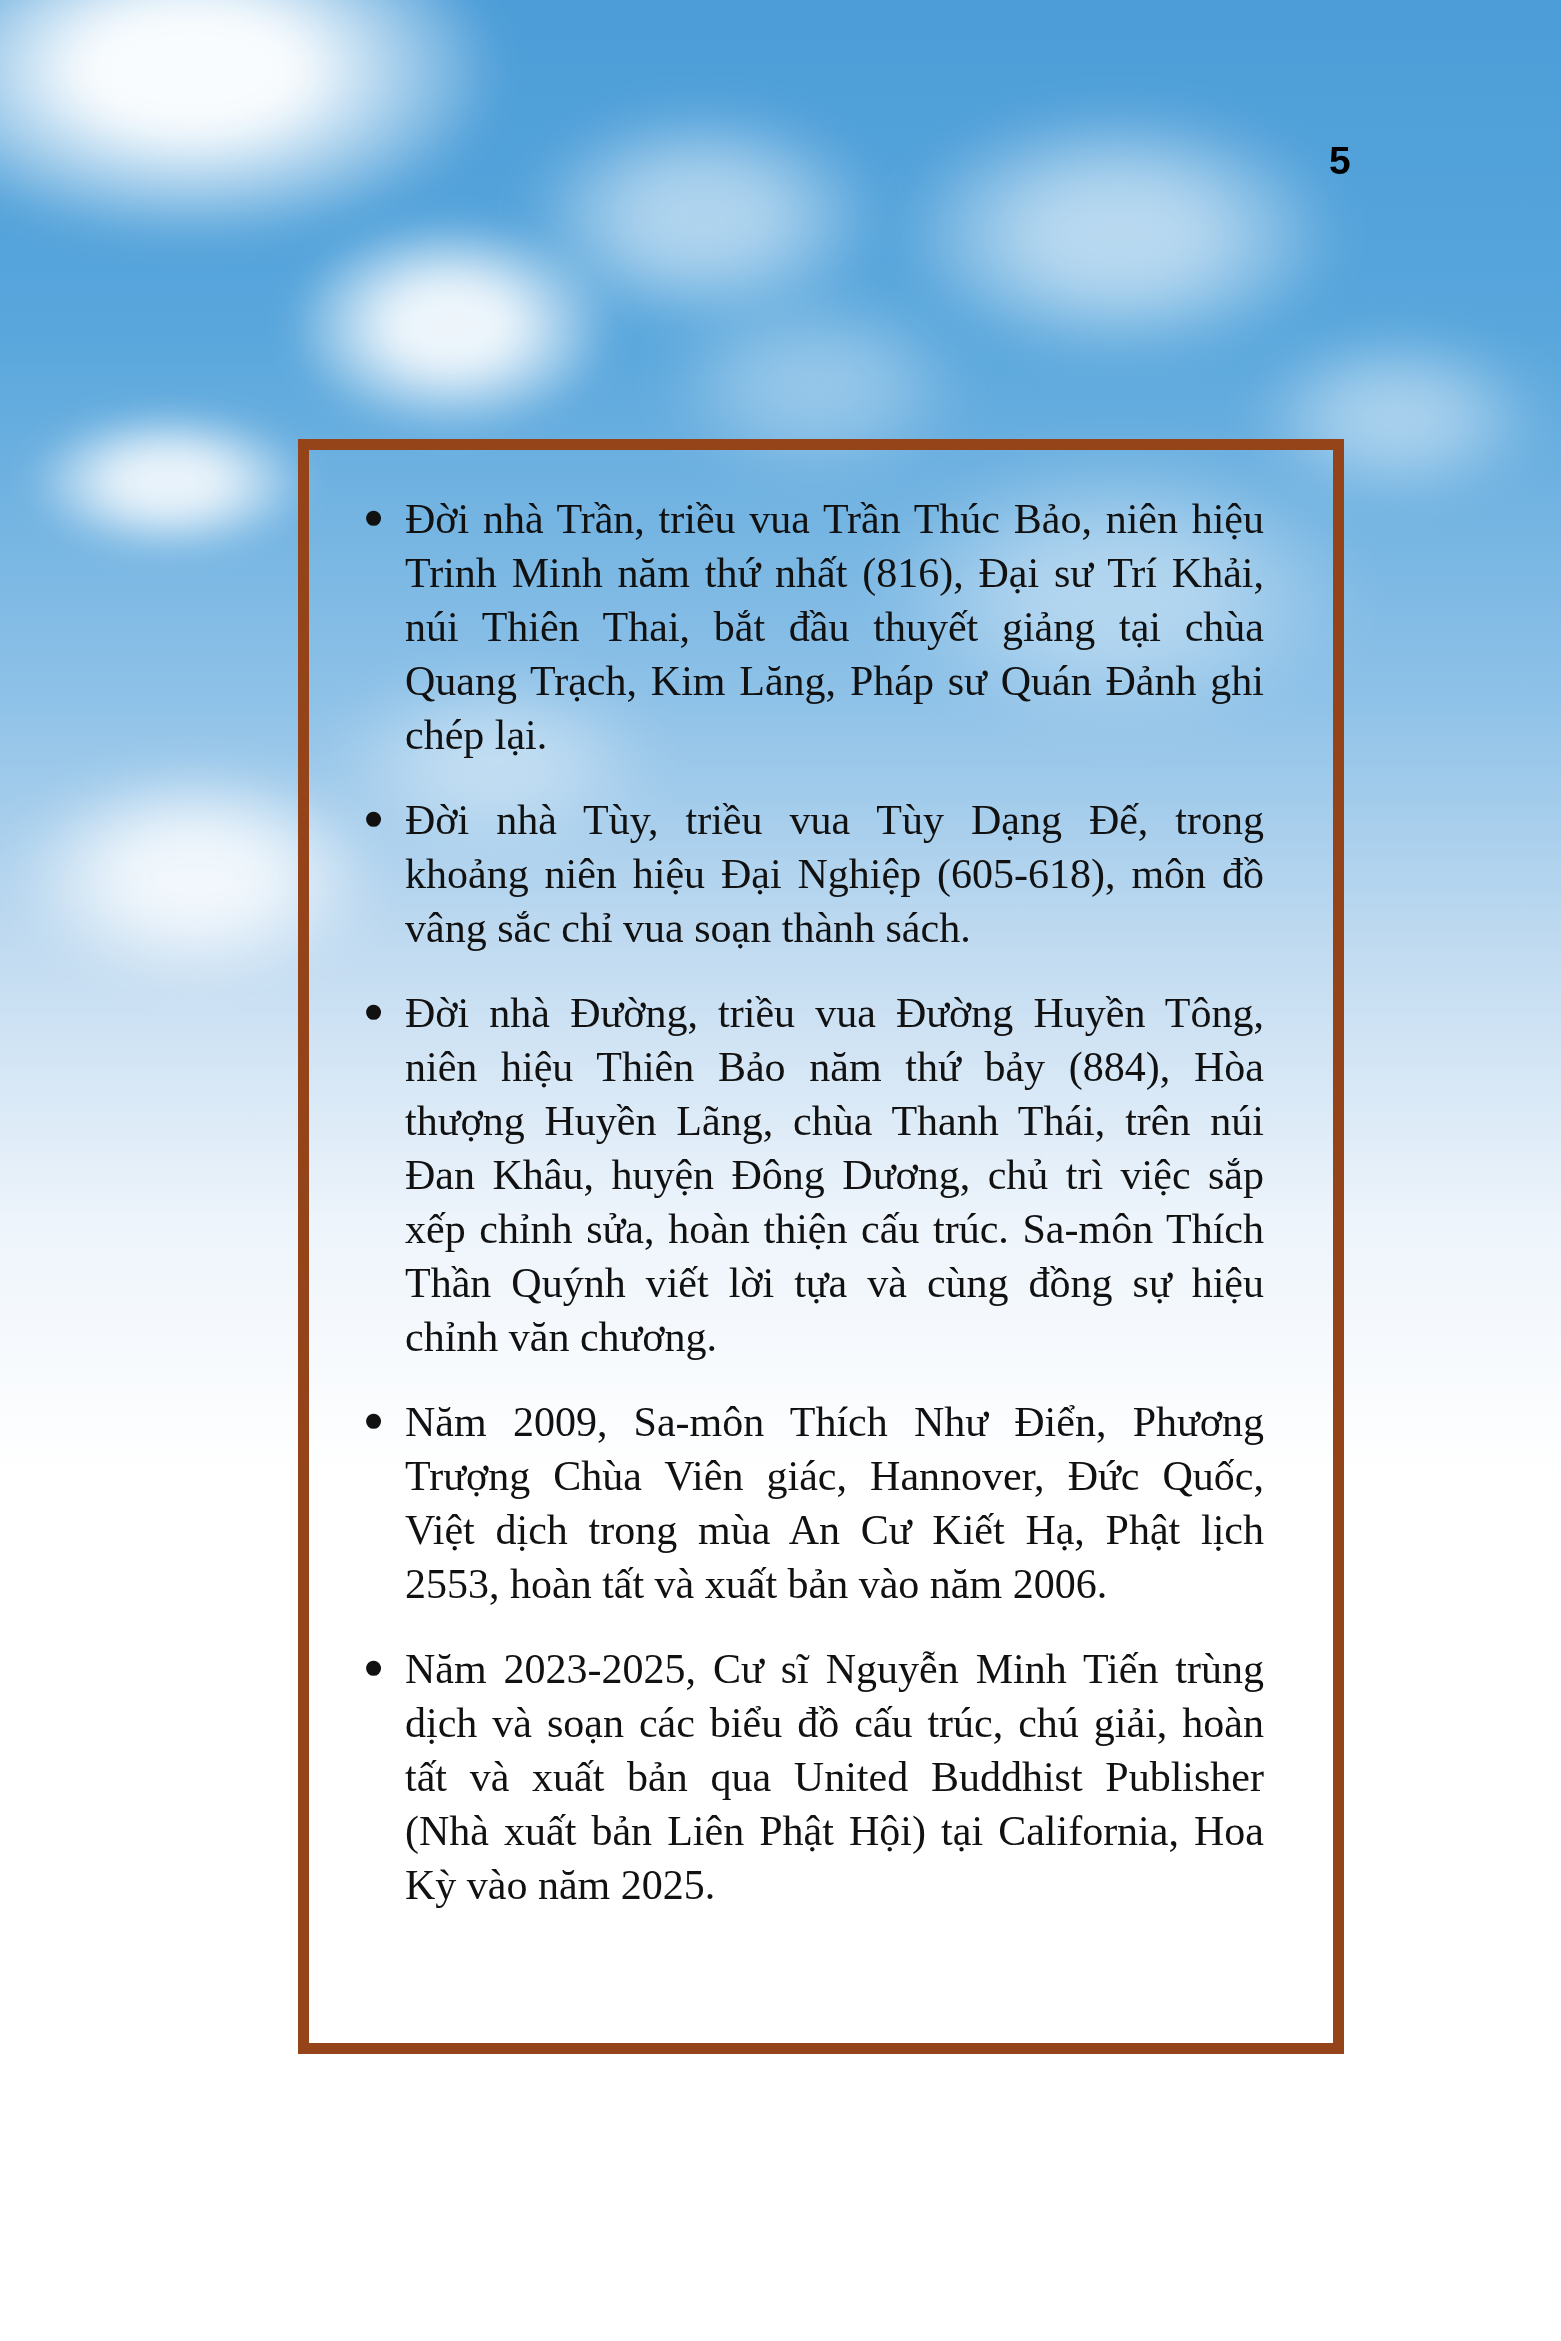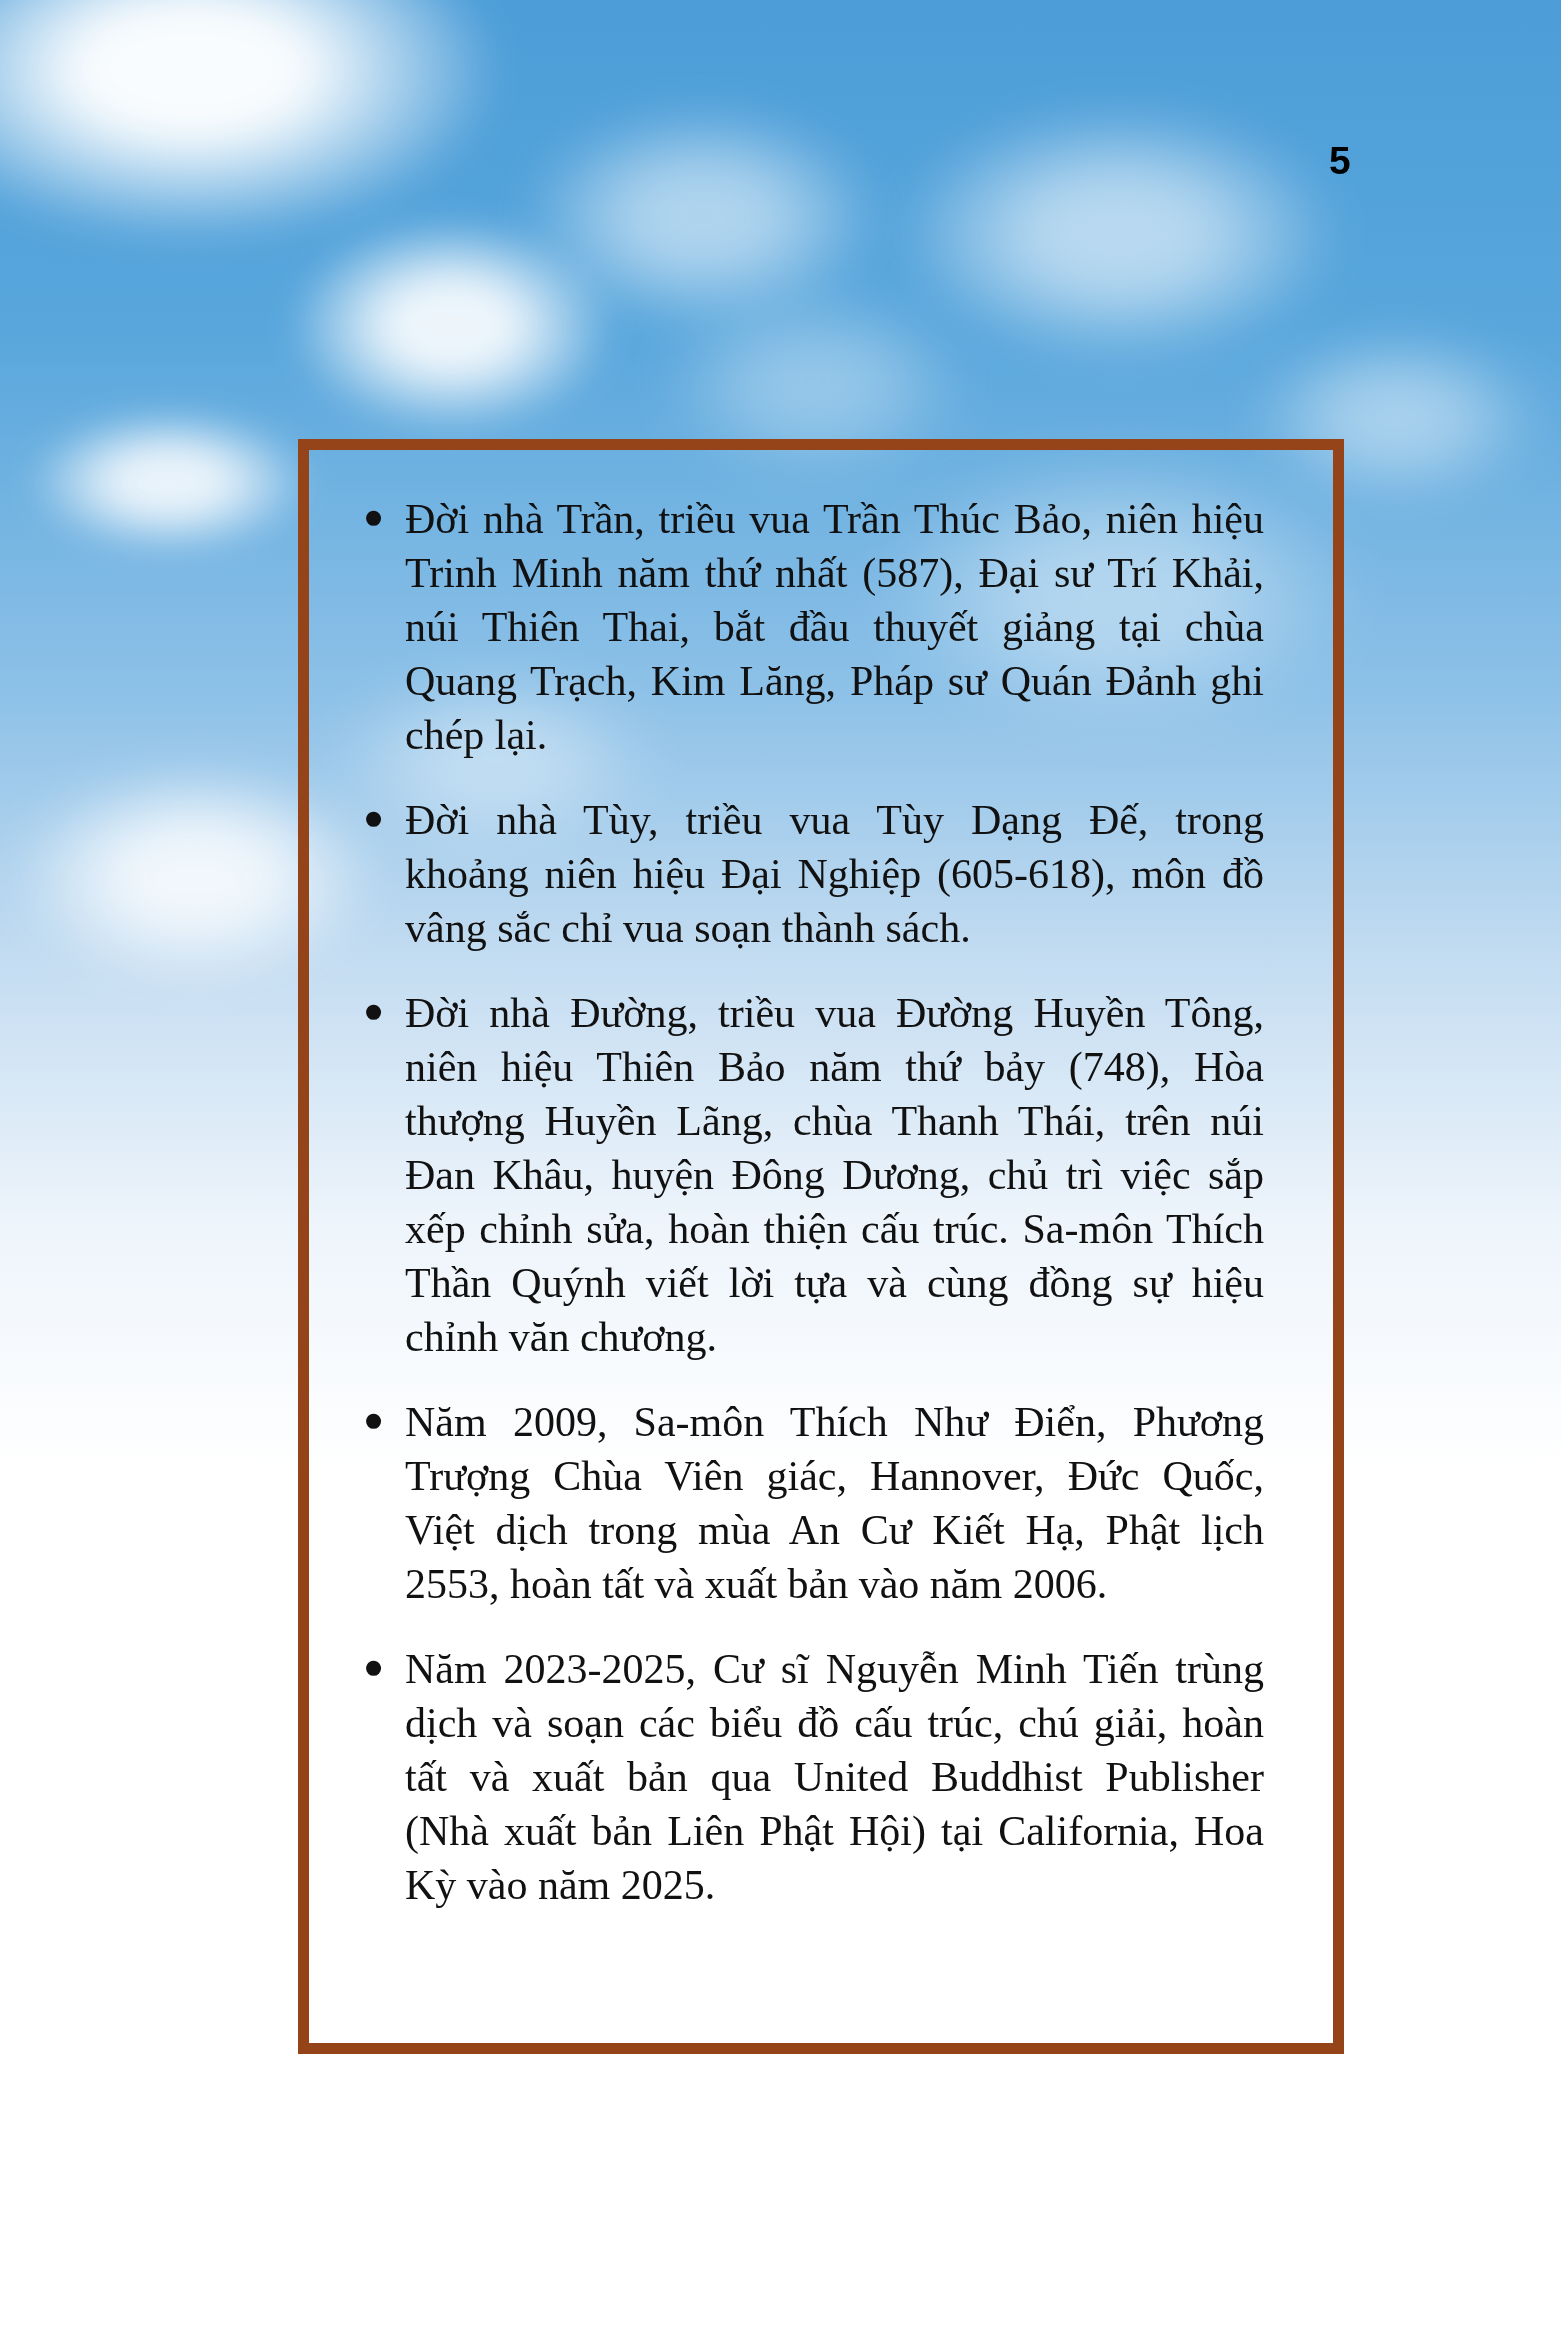--- a/index.html
+++ b/index.html
@@ -101,31 +101,31 @@
     <div class="cloud c10"></div>
   </div>
 
   <div class="page-number">5</div>
 
   <div class="frame">
     <ul class="bullet-list">
 
       <li class="bullet-item">
         <span class="bullet-marker">●</span>
-        <span>Đời nhà Trần, triều vua Trần Thúc Bảo, niên hiệu Trinh Minh năm thứ nhất (587), Đại sư Trí Khải, núi Thiên Thai, bắt đầu thuyết giảng tại chùa Quang Trạch, Kim Lăng, Pháp sư Quán Đảnh ghi chép lại.</span>
+        <span>Đời nhà Trần, triều vua Trần Thúc Bảo, niên hiệu Trinh Minh năm thứ nhất (816), Đại sư Trí Khải, núi Thiên Thai, bắt đầu thuyết giảng tại chùa Quang Trạch, Kim Lăng, Pháp sư Quán Đảnh ghi chép lại.</span>
       </li>
 
       <li class="bullet-item">
         <span class="bullet-marker">●</span>
         <span>Đời nhà Tùy, triều vua Tùy Dạng Đế, trong khoảng niên hiệu Đại Nghiệp (605-618), môn đồ vâng sắc chỉ vua soạn thành sách.</span>
       </li>
 
       <li class="bullet-item">
         <span class="bullet-marker">●</span>
-        <span>Đời nhà Đường, triều vua Đường Huyền Tông, niên hiệu Thiên Bảo năm thứ bảy (748), Hòa thượng Huyền Lãng, chùa Thanh Thái, trên núi Đan Khâu, huyện Đông Dương, chủ trì việc sắp xếp chỉnh sửa, hoàn thiện cấu trúc. Sa-môn Thích Thần Quýnh viết lời tựa và cùng đồng sự hiệu chỉnh văn chương.</span>
+        <span>Đời nhà Đường, triều vua Đường Huyền Tông, niên hiệu Thiên Bảo năm thứ bảy (884), Hòa thượng Huyền Lãng, chùa Thanh Thái, trên núi Đan Khâu, huyện Đông Dương, chủ trì việc sắp xếp chỉnh sửa, hoàn thiện cấu trúc. Sa-môn Thích Thần Quýnh viết lời tựa và cùng đồng sự hiệu chỉnh văn chương.</span>
       </li>
 
       <li class="bullet-item">
         <span class="bullet-marker">●</span>
         <span>Năm 2009, Sa-môn Thích Như Điển, Phương Trượng Chùa Viên giác, Hannover, Đức Quốc, Việt dịch trong mùa An Cư Kiết Hạ, Phật lịch 2553, hoàn tất và xuất bản vào năm 2006.</span>
       </li>
 
       <li class="bullet-item">
         <span class="bullet-marker">●</span>
         <span>Năm 2023-2025, Cư sĩ Nguyễn Minh Tiến trùng dịch và soạn các biểu đồ cấu trúc, chú giải, hoàn tất và xuất bản qua United Buddhist Publisher (Nhà xuất bản Liên Phật Hội) tại California, Hoa Kỳ vào năm 2025.</span>

